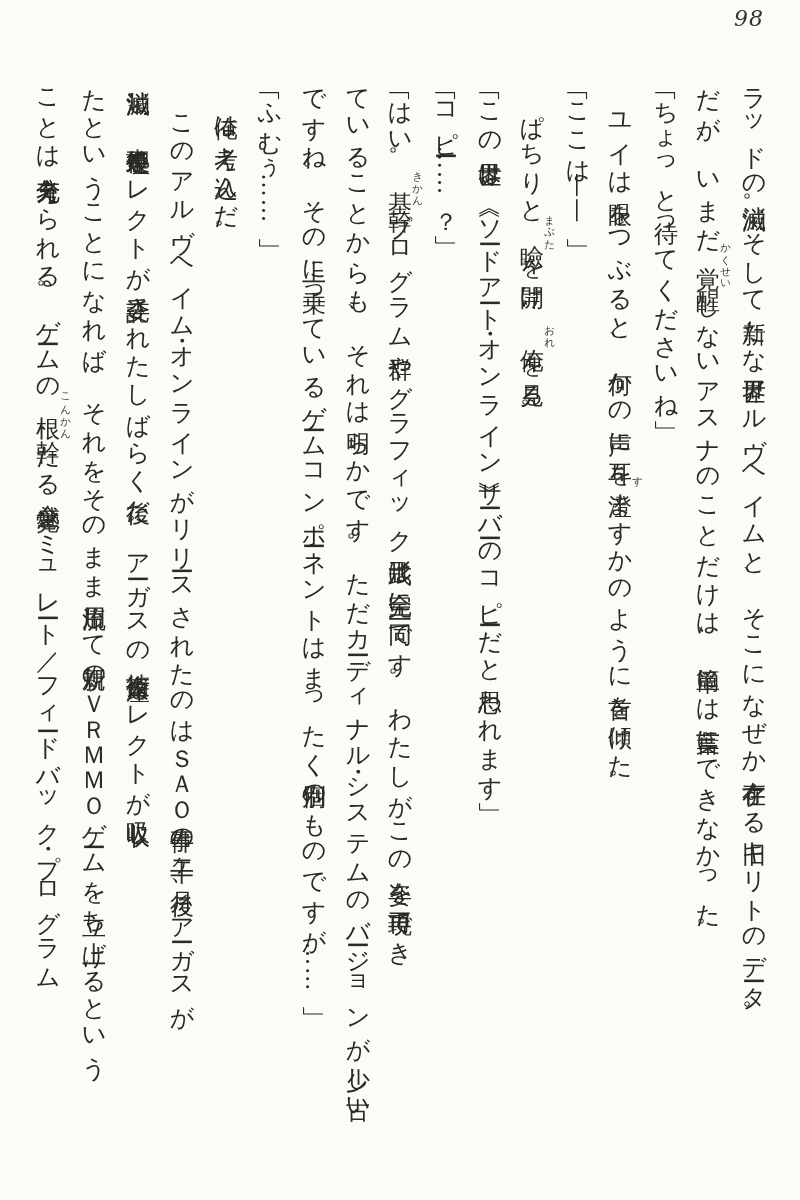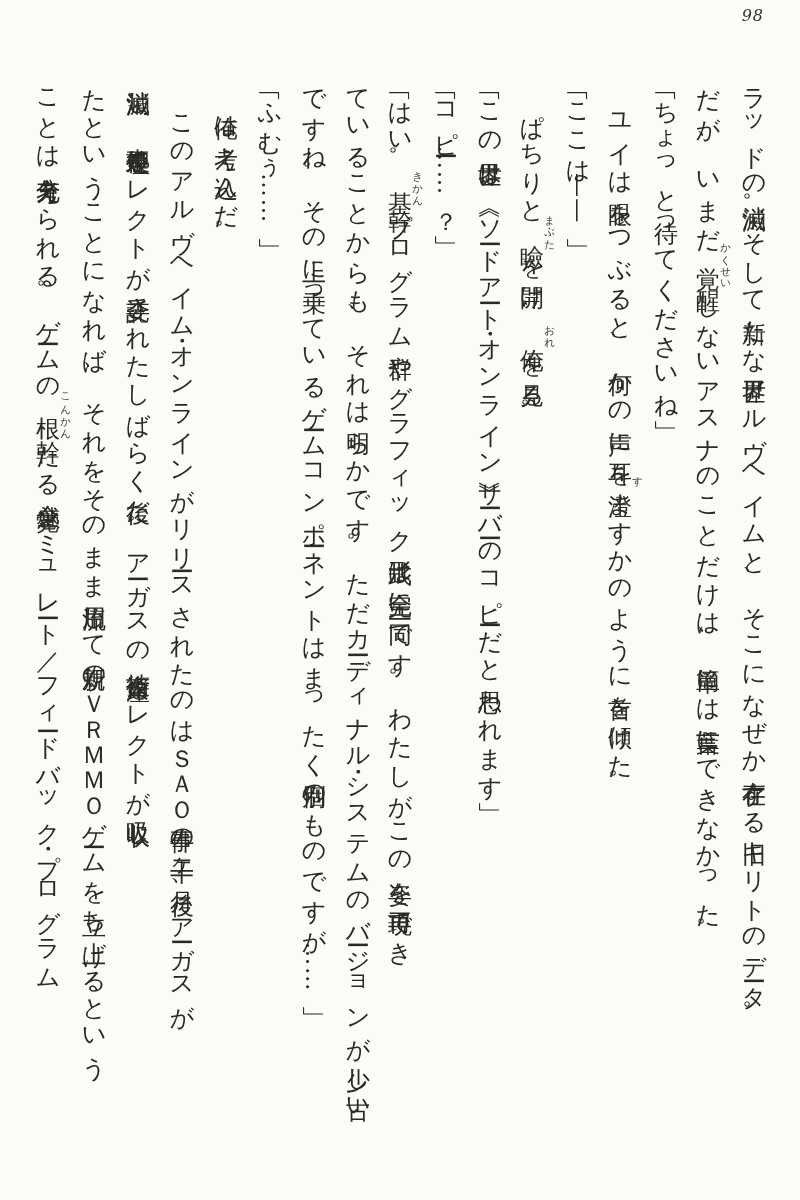--- a/index.html
+++ b/index.html
@@ -12,21 +12,21 @@
     height: 1200px;
     background: #fcfbf7;
     overflow: hidden;
     font-family: "DejaVu Serif", "Liberation Serif", serif;
     color: #2a2925;
   }
   .page-number {
     position: absolute;
     top: 6px;
     right: 36px;
-    font-size: 16px;
+    font-size: 22px;
     font-style: italic;
     letter-spacing: 1px;
     color: #33322e;
   }
   .text-block {
     position: absolute;
     top: 72px;
     right: 24px;
     height: 1078px;
     writing-mode: vertical-rl;

